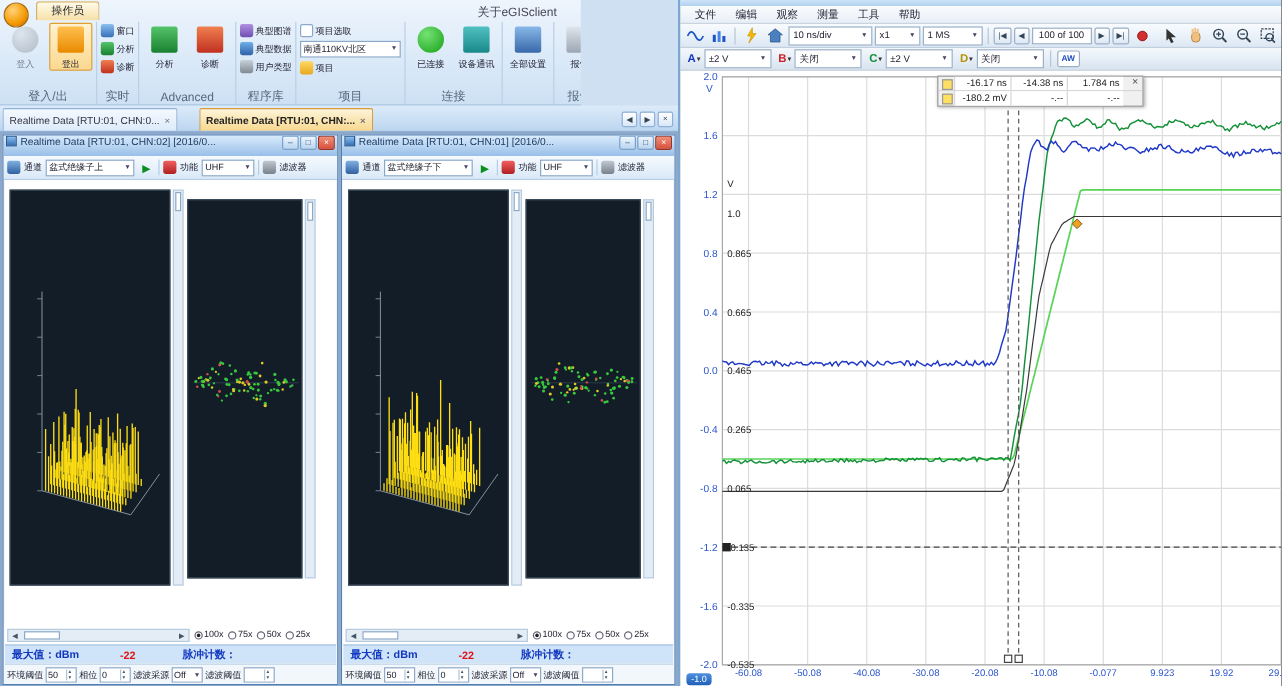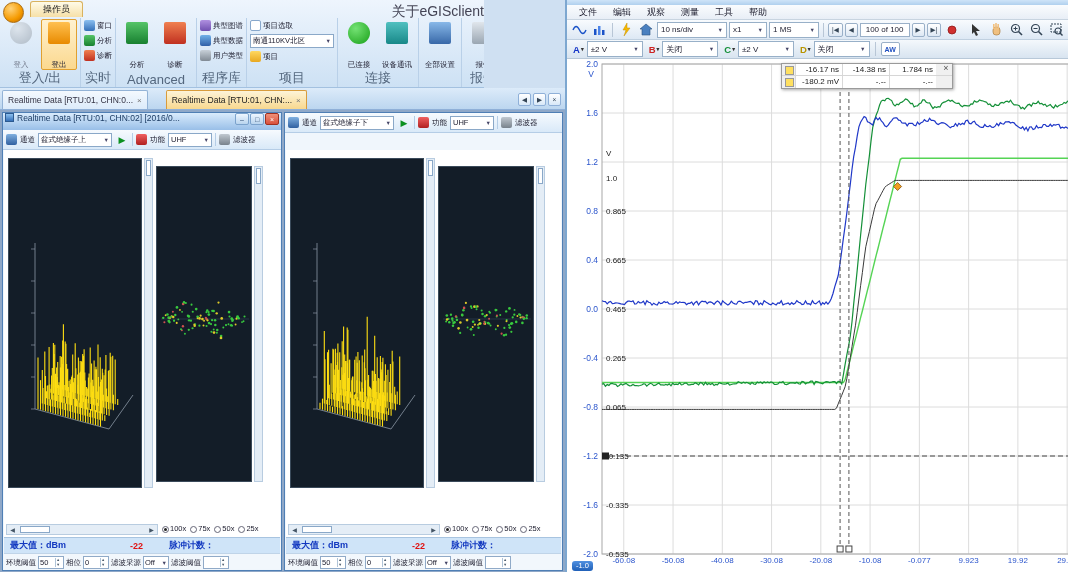--- a/index.html
+++ b/index.html
@@ -4,29 +4,29 @@
 <style>
   *{box-sizing:border-box;margin:0;padding:0}
   html,body{width:1068px;height:572px;overflow:hidden;font-family:"Liberation Sans",sans-serif;background:#000}
   body{position:relative}
 
   
   #left-app{position:absolute;left:0;top:0;width:565px;height:572px;background:#cfe0f2;overflow:hidden}
   .ribbon{position:absolute;left:0;top:0;width:484px;height:88px;background:linear-gradient(#eef5fd,#cde1f4);border-bottom:1px solid #a3c1e0}
   .app-orb{position:absolute;left:3px;top:2px;width:21px;height:21px;border-radius:50%;background:radial-gradient(circle at 35% 30%,#ffd27a,#f59a00 60%,#b96400);border:1px solid #a86a10}
   .ribbon-tab{position:absolute;left:30px;top:1px;height:16px;padding:0 12px;font-size:9px;line-height:15px;background:linear-gradient(#fffbe8,#f6e0a8);border:1px solid #d9b25f;border-bottom:none;border-radius:3px 3px 0 0;color:#222}
-  .about{position:absolute;right:0;top:3px;font-size:14px;color:#445}
+  .about{position:absolute;right:20px;top:3px;font-size:10px;color:#445}
   .groups{position:absolute;left:0;top:18px;right:0;bottom:0;display:flex;overflow:hidden}
   .group{border-right:1px solid #b9d0e8;padding:1px 3px 11px 3px;position:relative;display:flex}
-  .group-label{position:absolute;bottom:0;left:0;right:0;text-align:center;font-size:13px;color:#54677e;white-space:nowrap}
+  .group-label{position:absolute;bottom:0;left:0;right:0;text-align:center;font-size:10px;color:#54677e;white-space:nowrap}
   .group-items{display:flex;gap:2px;align-items:flex-start}
   .btn-big{width:36px;display:flex;flex-direction:column;align-items:center;font-size:7.5px;color:#223;text-align:center;padding-top:2px;border:1px solid transparent;border-radius:2px}
   .btn-big.active{border-color:#e0a030;background:linear-gradient(#fff2d0,#fbd88e)}
   .btn-big.disabled{opacity:.55}
-  .blabel{margin-top:16px;line-height:9px;white-space:nowrap}
+  .blabel{margin-top:5px;line-height:9px;white-space:nowrap}
   .col{display:flex;flex-direction:column;gap:2px;justify-content:flex-start}
   .btn-small{display:flex;align-items:center;gap:2px;font-size:7.5px;color:#223;height:13px;white-space:nowrap}
   .ico{width:14px;height:14px;border-radius:2px;background:linear-gradient(#9aaabb,#667788);flex:none;display:inline-flex;align-items:center;justify-content:center;font-size:9px;color:#fff}
   .ico.big{width:22px;height:22px}
   .ico.s{width:11px;height:11px}
   .login-icon{background:radial-gradient(circle at 35% 30%,#d8dde2,#8b95a0);border-radius:50%}
   .logout-lock-icon{background:linear-gradient(#ffc050,#e88a00)}
   .window-icon{background:linear-gradient(#8cc0f0,#3570b8)}
   .analysis-icon{background:linear-gradient(#55c468,#188030)}
   .diagnosis-icon{background:linear-gradient(#f08050,#c03020)}
@@ -43,21 +43,21 @@
   .channel-grid-icon{background:linear-gradient(#80b0e0,#3060a0)}
   .func-icon{background:linear-gradient(#f06060,#b02020)}
   .filter-funnel-icon{background:linear-gradient(#c0c8d0,#78828c)}
   .rib-dd{width:84px}
 
   .dd{background:#fff;border:1px solid #8aa8c8;height:14px;display:flex;align-items:center;font-size:7.5px;padding:0 2px;color:#223;white-space:nowrap;overflow:hidden}
   .caret{font-size:5.5px;margin-left:auto;color:#446;padding-left:2px}
 
   .doctabs{position:absolute;left:0;top:88px;width:565px;height:22px;background:linear-gradient(#dcebfa,#bcd6ef);border-bottom:1px solid #8fb0d8;display:flex;align-items:flex-end;padding-left:2px}
   .doctab{height:19px;display:flex;align-items:center;font-size:8.5px;padding:0 5px;border:1px solid #93b3d6;border-bottom:none;background:linear-gradient(#f4f9fe,#dcebfa);margin-right:18px;border-radius:2px 2px 0 0;max-width:172px;white-space:nowrap;overflow:hidden;color:#334}
-  .doctab.active{background:linear-gradient(#fdf4d8,#f8d88f);border-color:#d89c3c;font-weight:normal;color:#222}
+  .doctab.active{background:linear-gradient(#fdf4d8,#f8d88f);border-color:#d89c3c;font-weight:bold;color:#222}
   .tab-close{margin-left:4px;color:#777;font-size:8px}
   .tabbar-ctrl{margin-left:auto;display:flex;gap:2px;align-items:center;padding:0 4px 3px 0}
   .tcbtn{width:13px;height:13px;font-size:6.5px;display:flex;align-items:center;justify-content:center;border:1px solid #8fb0d8;background:linear-gradient(#fff,#d8e8f8);color:#345;border-radius:2px}
 
   .mdi{position:absolute;left:0;top:110px;right:0;bottom:0;background:#8fa8c8}
   .mdiwin{position:absolute;top:2px;height:459px;border:1px solid #4f7fb5;background:#f0f6fc;overflow:hidden}
   .titlebar{height:17px;background:linear-gradient(#d9ebfc,#99bfe8);display:flex;font-size:8.5px;color:#1c3c64;padding:0 2px;white-space:nowrap;overflow:hidden}
   .wicon{width:9px;height:9px;background:linear-gradient(#8cc0f0,#3570b8);border:1px solid #2c5a90;margin-right:3px;flex:none}
   .wtitle{overflow:hidden;white-space:nowrap}
   .winbtns{margin-left:auto;display:flex;gap:1px;flex:none}
@@ -77,22 +77,22 @@
   .hscroll{position:absolute;left:2px;top:374px;width:152px;height:11px;background:#e4edf6;border:1px solid #b8cce0;display:flex;align-items:center;font-size:6px;color:#456}
   .harrow{width:11px;text-align:center}
   .htrack{flex:1;height:100%;position:relative}
   .hthumb{position:absolute;left:2px;top:1px;bottom:1px;width:30px;background:#fff;border:1px solid #8aa8c8}
   .radios{position:absolute;left:158px;top:374px;display:flex;gap:4px;font-size:7.5px;align-items:center;color:#223}
   .radio-item{display:flex;align-items:flex-end;gap:1px}
   .rdot{width:7px;height:7px;border-radius:50%;border:1px solid #667;background:#fff;position:relative}
   .rdot.on::after{content:"";position:absolute;left:1px;top:1px;width:3px;height:3px;border-radius:50%;background:#222}
   .statusrow{position:absolute;left:0;right:0;top:387px;height:16px;background:#cfe4f8;border-top:1px solid #a8c4e0;display:flex;align-items:center;font-size:9px;font-weight:bold}
   .st-max{color:#1238c0;margin-left:6px}
-  .st-val{color:#e01212;margin-left:64px}
-  .st-pulse{color:#1238c0;margin-left:26px}
+  .st-val{color:#e01212;margin-left:34px}
+  .st-pulse{color:#1238c0;margin-left:39px}
   .ctrlrow{position:absolute;left:0;right:0;top:403px;height:18px;background:#f2f7fc;border-top:1px solid #c0d4e8;display:flex;align-items:center;gap:2px;font-size:7.5px;padding:0 2px;color:#223;white-space:nowrap}
   .cbox{background:#fff;border:1px solid #90aac8;height:13px;display:inline-flex;align-items:center;padding:0 1px;min-width:26px}
   .cval{min-width:14px}
   .spin{font-size:4.5px;line-height:4.5px;color:#456;border-left:1px solid #b0c4d8;padding-left:1px;margin-left:1px;text-align:center}
 
   
   #scope-app{position:absolute;left:565px;top:0;width:503px;height:572px;background:#eef2f7;border-left:2px solid #7da7d0;overflow:hidden}
   .titlestrip{height:5px;background:linear-gradient(#cfe4f8,#b0d0ee)}
   .menubar{height:15px;display:flex;align-items:center;font-size:9px;background:linear-gradient(#fafcfe,#e8eef6);border-bottom:1px solid #c8d4e0;padding-left:4px;color:#223}
   .menu-item{padding:0 8px}
@@ -590,20 +590,29 @@
             </span>
             <span class="clab">滤波阈值</span>
             <span class="cbox">
               <span class="cval"></span>
               <span class="spin">▴<br>▾</span>
             </span>
           </div>
         </div>
       </div>
       <div class="mdiwin" style="left: 284px; width: 279px;">
+        <div class="titlebar">
+          <span class="wicon"></span>
+          <span class="wtitle">Realtime Data [RTU:01, CHN:01] [2016/0...</span>
+          <span class="winbtns">
+            <span class="winbtn">–</span>
+            <span class="winbtn">□</span>
+            <span class="winbtn close">×</span>
+          </span>
+        </div>
         <div class="wintoolbar">
           <span class="ico s channel-grid-icon"></span>
           <span>通道</span>
           <span class="dd w74">
             <span>盆式绝缘子下</span>
             <span class="caret">▼</span>
           </span>
           <span class="playbtn">▶</span>
           <span class="tsep"></span>
           <span class="ico s func-icon"></span>

